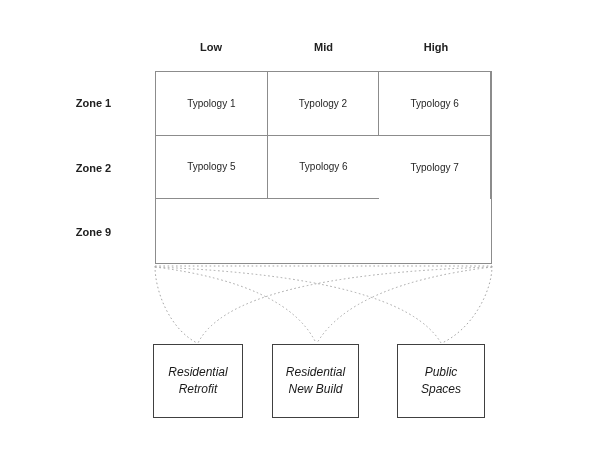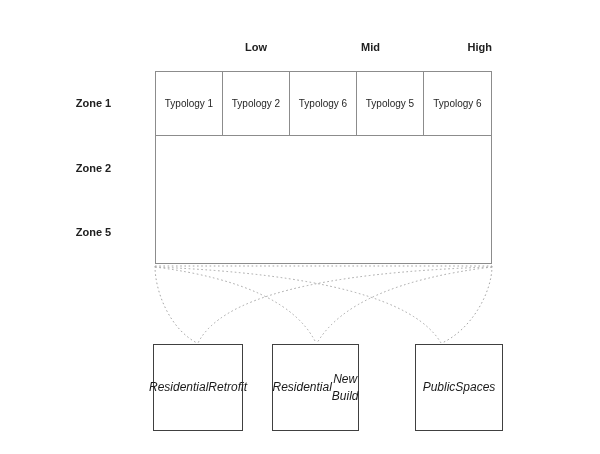--- a/index.html
+++ b/index.html
@@ -12,21 +12,21 @@
     color: #212121;
     overflow: hidden;
   }
   .col-head {
     position: absolute;
     top: 40px;
     height: 15px;
     line-height: 15px;
     font-size: 11px;
     font-weight: bold;
-    text-align: right;
+    text-align: center;
     color: #212121;
   }
   .row-label {
     position: absolute;
     left: 52px;
     width: 83px;
     font-size: 11px;
     font-weight: bold;
     text-align: center;
     color: #212121;
@@ -36,21 +36,21 @@
   }
   .grid {
     position: absolute;
     left: 155px;
     top: 71px;
     width: 337px;
     height: 193px;
     box-sizing: border-box;
     border: 1px solid #8c8c8c;
     display: grid;
-    grid-template-columns: 1fr 1fr 1fr 1fr 1fr;
+    grid-template-columns: 1fr 1fr 1fr;
     grid-template-rows: 1fr 1fr 1fr;
     background: #ffffff;
   }
   .cell {
     box-sizing: border-box;
     border-right: 1px solid #8c8c8c;
     border-bottom: 1px solid #8c8c8c;
     display: flex;
     align-items: center;
     justify-content: center;
@@ -68,57 +68,58 @@
   }
   .connector-svg path {
     fill: none;
     stroke: #a6a6a6;
     stroke-width: 1;
     stroke-dasharray: 1.6 2.6;
   }
   .obox {
     position: absolute;
     top: 344px;
-    height: 87px;
+    height: 74px;
     box-sizing: border-box;
     border: 1px solid #404040;
     background: #ffffff;
     display: flex;
-    flex-direction: row;
+    flex-direction: column;
     align-items: center;
     justify-content: center;
     text-align: center;
     font-style: italic;
     font-size: 12px;
     line-height: 17px;
     color: #1a1a1a;
   }
   .obox-1 { left: 153px; width: 90px; }
   .obox-2 { left: 272px; width: 87px; }
-  .obox-3 { left: 397px; width: 88px; margin-left: 18px; }
+  .obox-3 { left: 397px; width: 88px; }
 </style>
 </head>
 <body>
 
 <div class="canvas">
 
   <div class="col-head" style="left:155px;width:112px;">Low</div>
   <div class="col-head" style="left:380px;width:112px;">High</div>
   <div class="col-head" style="left:267px;width:113px;">Mid</div>
 
   <div class="row-label" style="top:71px;height:64px;">Zone 1</div>
   <div class="row-label" style="top:135px;height:65px;">Zone 2</div>
-  <div class="row-label" style="top:200px;height:64px;">Zone 5</div>
+  <div class="row-label" style="top:200px;height:64px;">Zone 9</div>
 
   <div class="grid">
     <div class="cell">Typology 1</div>
     <div class="cell">Typology 2</div>
     <div class="cell">Typology 6</div>
     <div class="cell">Typology 5</div>
     <div class="cell last-col">Typology 6</div>
+    <div class="cell last-row">Typology 7</div>
   </div>
 
   <svg class="connector-svg" viewBox="0 0 600 454" xmlns="http://www.w3.org/2000/svg">
     <path d="M155 266 H492"></path>
     <path d="M155 266 C155 292 170 329 197 343"></path>
     <path d="M155 267 Q287 284 316 343"></path>
     <path d="M155 267 Q402 277 441 343"></path>
     <path d="M492 266 C492 292 472 329 442 343"></path>
     <path d="M492 267 Q352 284 317 343"></path>
     <path d="M492 267 Q232 275 198 343"></path>

